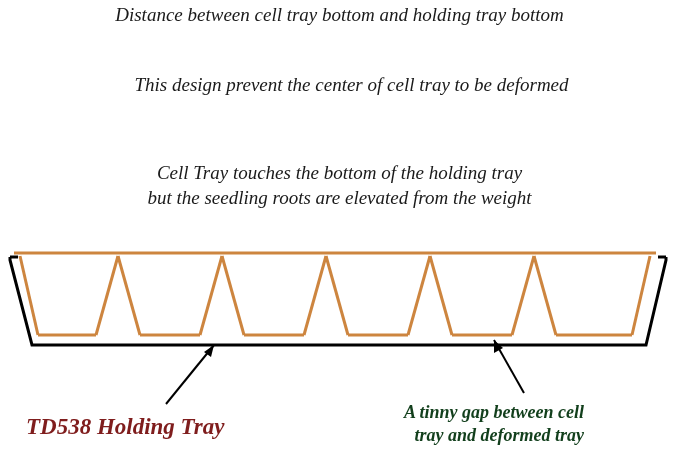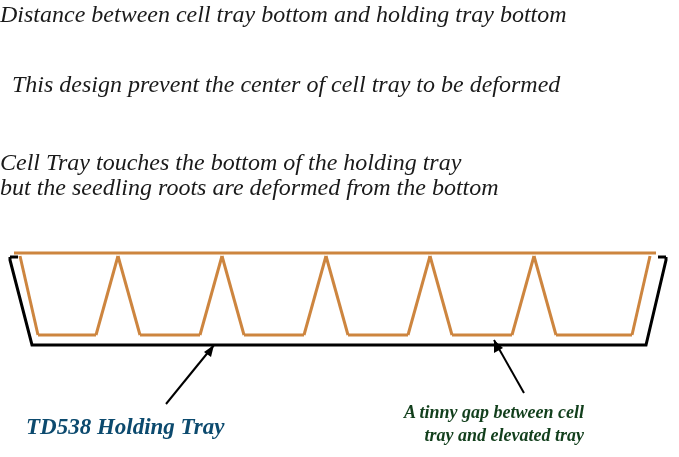--- a/index.html
+++ b/index.html
@@ -14,50 +14,51 @@
     overflow: hidden;
     position: relative;
   }
   #page {
     position: relative;
     width: 679px;
     height: 457px;
   }
   .text-block {
     position: absolute;
+    text-align: center;
     font-style: italic;
     color: #1a1a1a;
-    font-size: 24px;
+    font-size: 19px;
     line-height: 25px;
     width: 100%;
     left: 0;
   }
   #para1 { top: 2px; }
   #para2 { top: 72px; margin-left: 12px; }
-  #para3 { top: 150px; }
+  #para3 { top: 160px; }
   .para-line { display: block; white-space: nowrap; }
 
   #diagram-svg {
     position: absolute;
     left: 0;
     top: 0;
     width: 679px;
     height: 457px;
   }
   .caption {
     position: absolute;
     font-family: "Liberation Serif", serif;
     font-weight: bold;
     font-style: italic;
   }
   #holding-tray-label {
     left: 26px;
     top: 414px;
     font-size: 23px;
-    color: #0c4a6e;
+    color: #7f1d1d;
   }
   #gap-label {
     left: 404px;
     top: 401px;
     font-size: 18px;
     color: #123f1c;
     line-height: 23px;
     text-align: right;
   }
   .gap-line { display: block; white-space: nowrap; }
@@ -70,21 +71,21 @@
   <div class="text-block" id="para1">
     <span class="para-line">Distance between cell tray bottom and holding tray bottom</span>
   </div>
 
   <div class="text-block" id="para2">
     <span class="para-line">This design prevent the center of cell tray to be deformed</span>
   </div>
 
   <div class="text-block" id="para3">
     <span class="para-line">Cell Tray touches the bottom of the holding tray</span>
-    <span class="para-line">but the seedling roots are deformed from the bottom</span>
+    <span class="para-line">but the seedling roots are elevated from the weight</span>
   </div>
 
   <svg id="diagram-svg" viewBox="0 0 679 457">
 
     <g>
       <path d="M 10 257 L 10 260 L 32 345 L 646 345 L 666 260 L 666 257" fill="none" stroke="#000000" stroke-width="3"></path>
       <line x1="10" y1="257" x2="18" y2="257" stroke="#000000" stroke-width="3"></line>
       <line x1="658" y1="257" x2="666" y2="257" stroke="#000000" stroke-width="3"></line>
     </g>
 
@@ -127,16 +128,16 @@
     <g>
       <line x1="524" y1="393" x2="494" y2="340" stroke="#000000" stroke-width="2"></line>
       <polygon points="494,340 494,353 503,348" fill="#000000"></polygon>
     </g>
   </svg>
 
   <div class="caption" id="holding-tray-label">TD538 Holding Tray</div>
 
   <div class="caption" id="gap-label">
     <span class="gap-line">A tinny gap between cell</span>
-    <span class="gap-line">tray and elevated tray</span>
+    <span class="gap-line">tray and deformed tray</span>
   </div>
 
 </div>
 
 </body></html>

